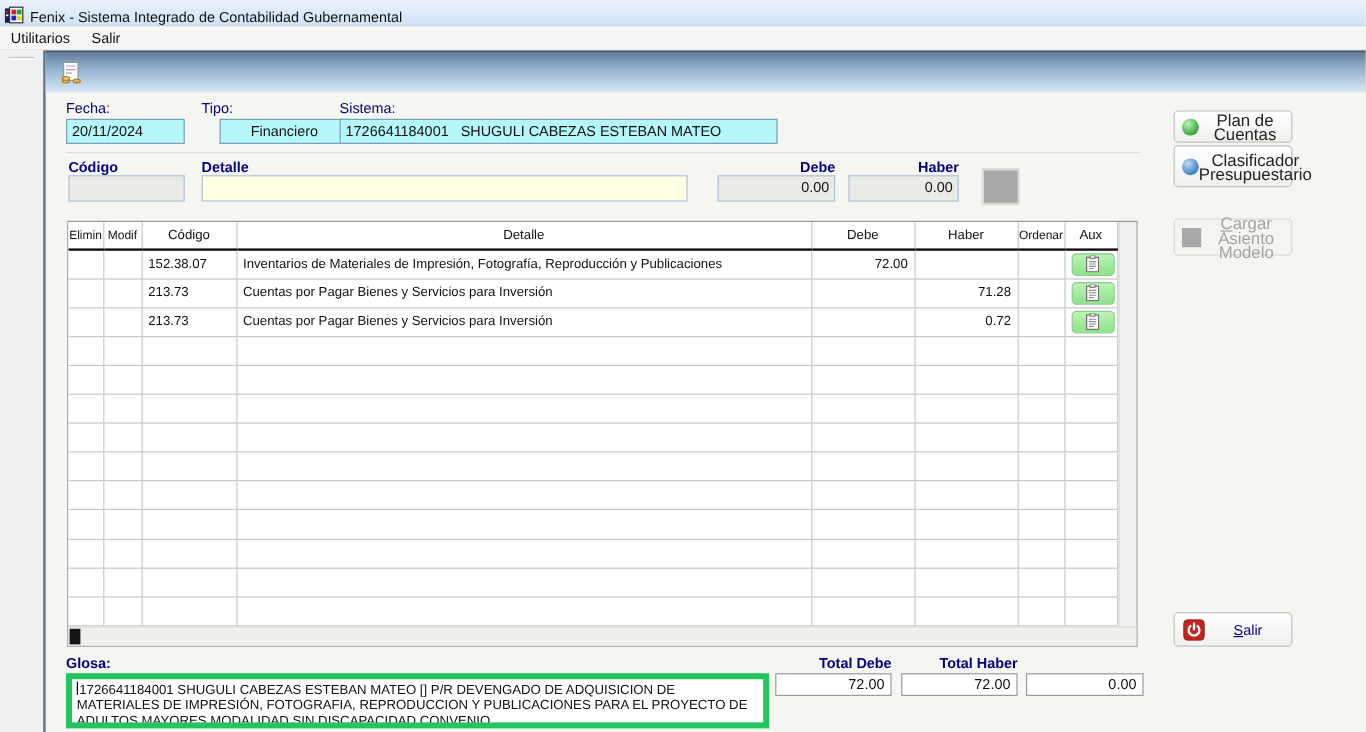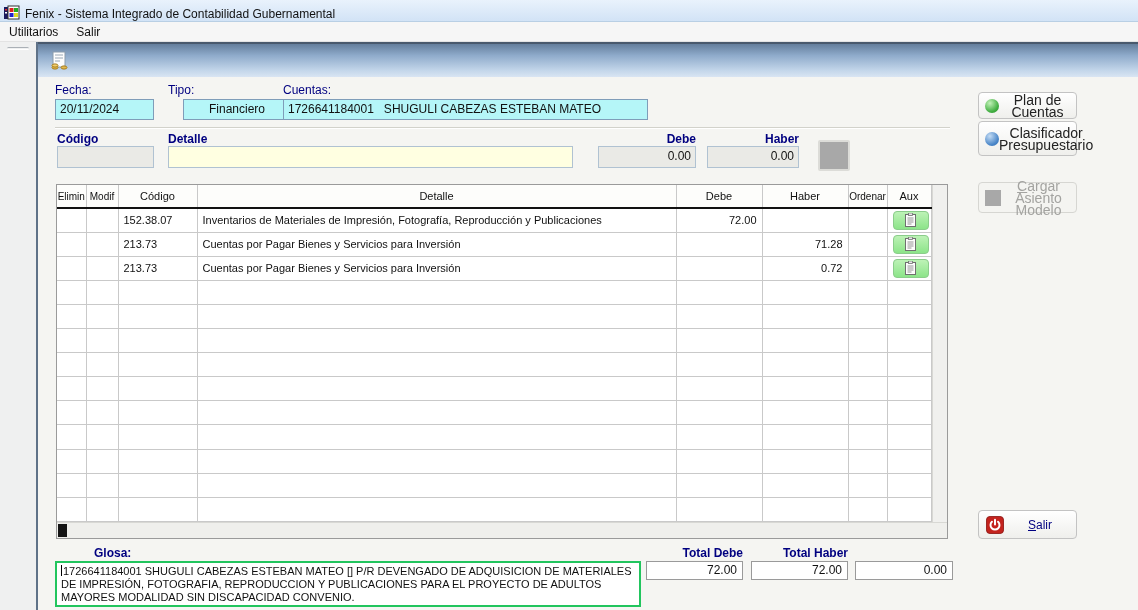--- a/index.html
+++ b/index.html
@@ -59,21 +59,21 @@
   td.c-aux { padding:0; text-align:center; }
   .aux-btn { width:36px; height:19px; border:1px solid #8bcd8b; border-radius:4px;
     background:linear-gradient(180deg,#bdf2b6,#8ce489); cursor:pointer;
     display:inline-flex; align-items:center; justify-content:center; vertical-align:middle; }
   .vscroll { width:16px; background:#f0f0ee; border-left:1px solid #d8d8d4; }
   .hscroll { height:16px; background:#efefec; border-top:1px solid #d8d8d4; position:relative; }
   .hthumb { position:absolute; left:1px; top:1px; width:9px; height:13px; background:#141414; }
 
   
   .glosa-box { position:absolute; left:17px; top:484px; width:586px; height:46px;
-    background:#fff; border:2px solid #22c55e; padding:2px 4px; font-size:11px;
+    background:#fff; border:5px solid #22c55e; padding:2px 4px; font-size:11px;
     line-height:13px; color:#111; overflow:hidden; }
   .caret { display:inline-block; width:1px; height:11px; background:#000;
     vertical-align:-1px; margin-right:1px; }
   .total-field { position:absolute; top:484px; height:19px; line-height:17px; font-size:12px;
     border:1px solid #9a9a9a; background:#fff; padding:0 5px; text-align:right; color:#111; }
 
   
   .side-btn { position:absolute; left:940px; width:99px; border:1px solid #c3c3c3;
     border-radius:4px; background:linear-gradient(180deg,#ffffff,#efefec);
     font-size:14px; color:#222; cursor:pointer; display:flex; align-items:center; }
@@ -125,21 +125,21 @@
         <ellipse cx="7" cy="15.5" rx="3" ry="1.6" fill="#f0ce6e" stroke="#a97f1e"></ellipse>
         <ellipse cx="16" cy="17.5" rx="3" ry="1.6" fill="#e3b94e" stroke="#a97f1e"></ellipse>
       </svg>
     </button>
   </div>
 
   <div class="content">
 
     <div class="lbl" style="left:17px; top:6px;">Fecha:</div>
     <div class="lbl" style="left:130px; top:6px;">Tipo:</div>
-    <div class="lbl" style="left:245px; top:6px;">Cuentas:</div>
+    <div class="lbl" style="left:245px; top:6px;">Sistema:</div>
     <div class="field cyan" style="left:17px; top:22px; width:99px;">20/11/2024</div>
     <div class="field cyan" style="left:145px; top:22px; width:108px;text-align:center;">Financiero</div>
     <div class="field cyan" style="left:245px; top:22px; width:365px;">1726641184001   SHUGULI CABEZAS ESTEBAN MATEO</div>
 
     <div class="hsep"></div>
 
     <div class="lbl b" style="left:19px; top:55px;">Código</div>
     <div class="lbl b" style="left:130px; top:55px;">Detalle</div>
     <div class="lbl b" style="left:560px; top:55px; width:98px; text-align:right;">Debe</div>
     <div class="lbl b" style="left:669px; top:55px; width:92px; text-align:right;">Haber</div>
@@ -351,21 +351,21 @@
   </tr>
             </tbody>
         </table>
         <div class="vscroll"></div>
       </div>
       <div class="hscroll">
         <div class="hthumb"></div>
       </div>
     </div>
 
-    <div class="lbl b" style="left:17px; top:469px;margin-left:39px;">Glosa:</div>
+    <div class="lbl b" style="left:17px; top:469px;">Glosa:</div>
     <div class="glosa-box"><span class="caret"></span><span>1726641184001 SHUGULI CABEZAS ESTEBAN MATEO  [] P/R DEVENGADO DE ADQUISICION DE MATERIALES DE IMPRESIÓN, FOTOGRAFIA, REPRODUCCION Y PUBLICACIONES PARA EL PROYECTO DE ADULTOS MAYORES MODALIDAD SIN DISCAPACIDAD CONVENIO.</span></div>
 
     <div class="lbl b" style="left:608px; top:469px; width:97px; text-align:right;">Total Debe</div>
     <div class="lbl b" style="left:713px; top:469px; width:97px; text-align:right;">Total Haber</div>
     <div class="lbl red" style="left:817px; top:485px; width:98px; text-align:right;">Diferencia</div>
     <div class="total-field" style="left:608px; width:97px;">72.00</div>
     <div class="total-field" style="left:713px; width:97px;">72.00</div>
     <div class="total-field yellowish" style="left:817px; width:98px;">0.00</div>
 
     <button class="side-btn" style="top:15px; height:27px;">

